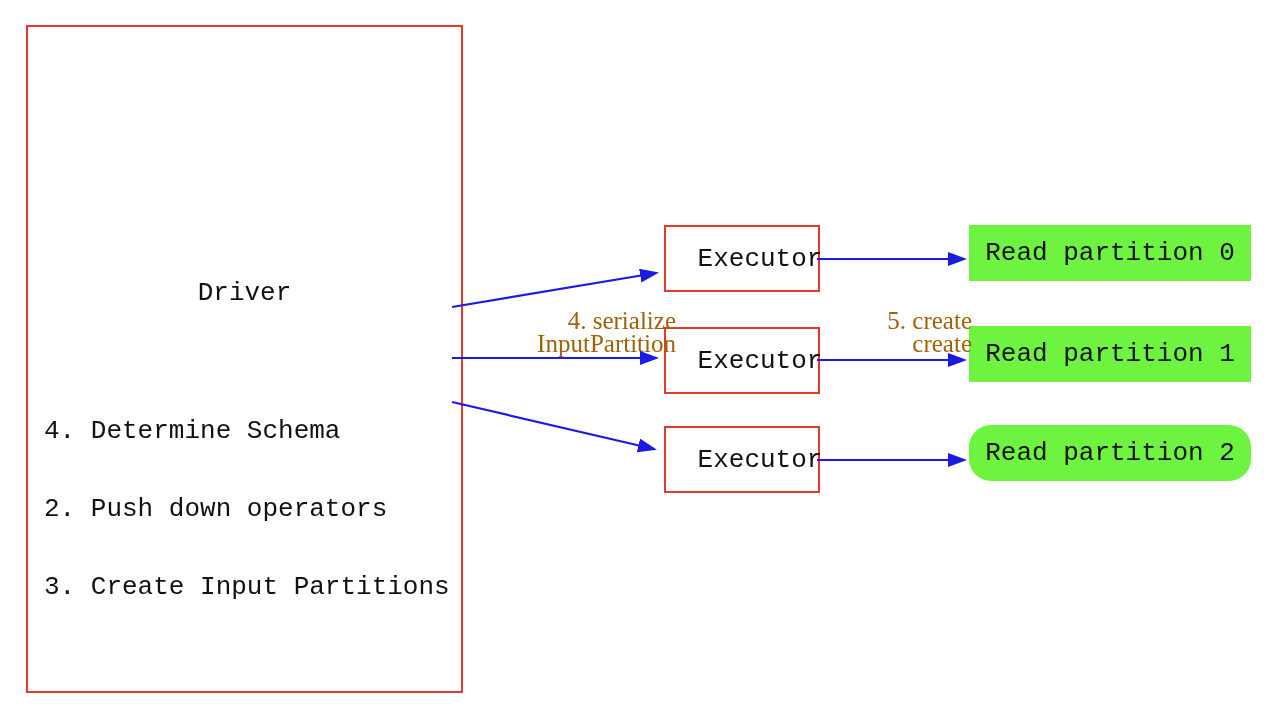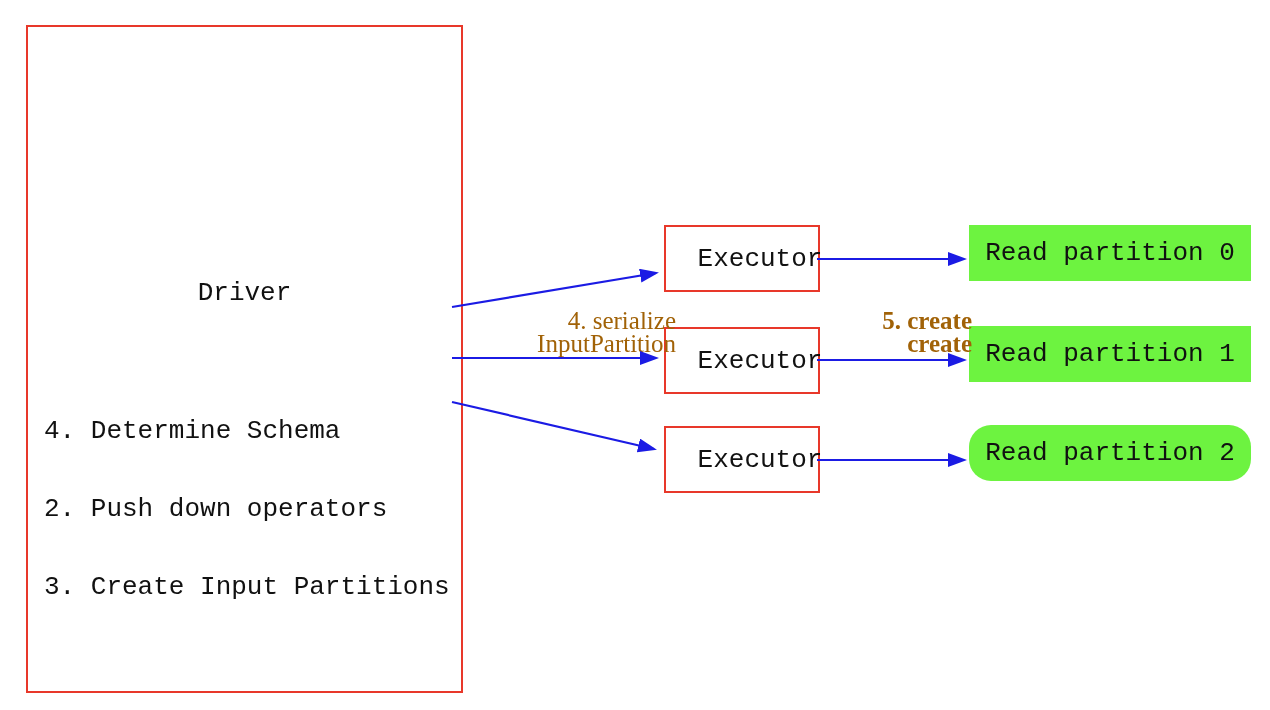--- a/index.html
+++ b/index.html
@@ -73,21 +73,21 @@
   .partition-3 { top: 425px; border-radius: 22px; }
   .edge-label {
     position: absolute;
     font-family: "Liberation Serif", "DejaVu Serif", serif;
     font-size: 25px;
     line-height: 23px;
     text-align: right;
     color: #a16207;
   }
   .label-serialize { left: 436px; top: 309px; width: 240px; }
-  .label-create   { left: 812px; top: 309px; width: 160px; font-weight: bold; }
+  .label-create   { left: 812px; top: 309px; width: 160px; }
   .edge-label span { display: block; }
   svg.arrow-layer {
     position: absolute;
     left: 0; top: 0;
     width: 1270px; height: 710px;
     pointer-events: none;
   }
   .arrow-line {
     stroke: var(--blue);
     stroke-width: 2.2;

